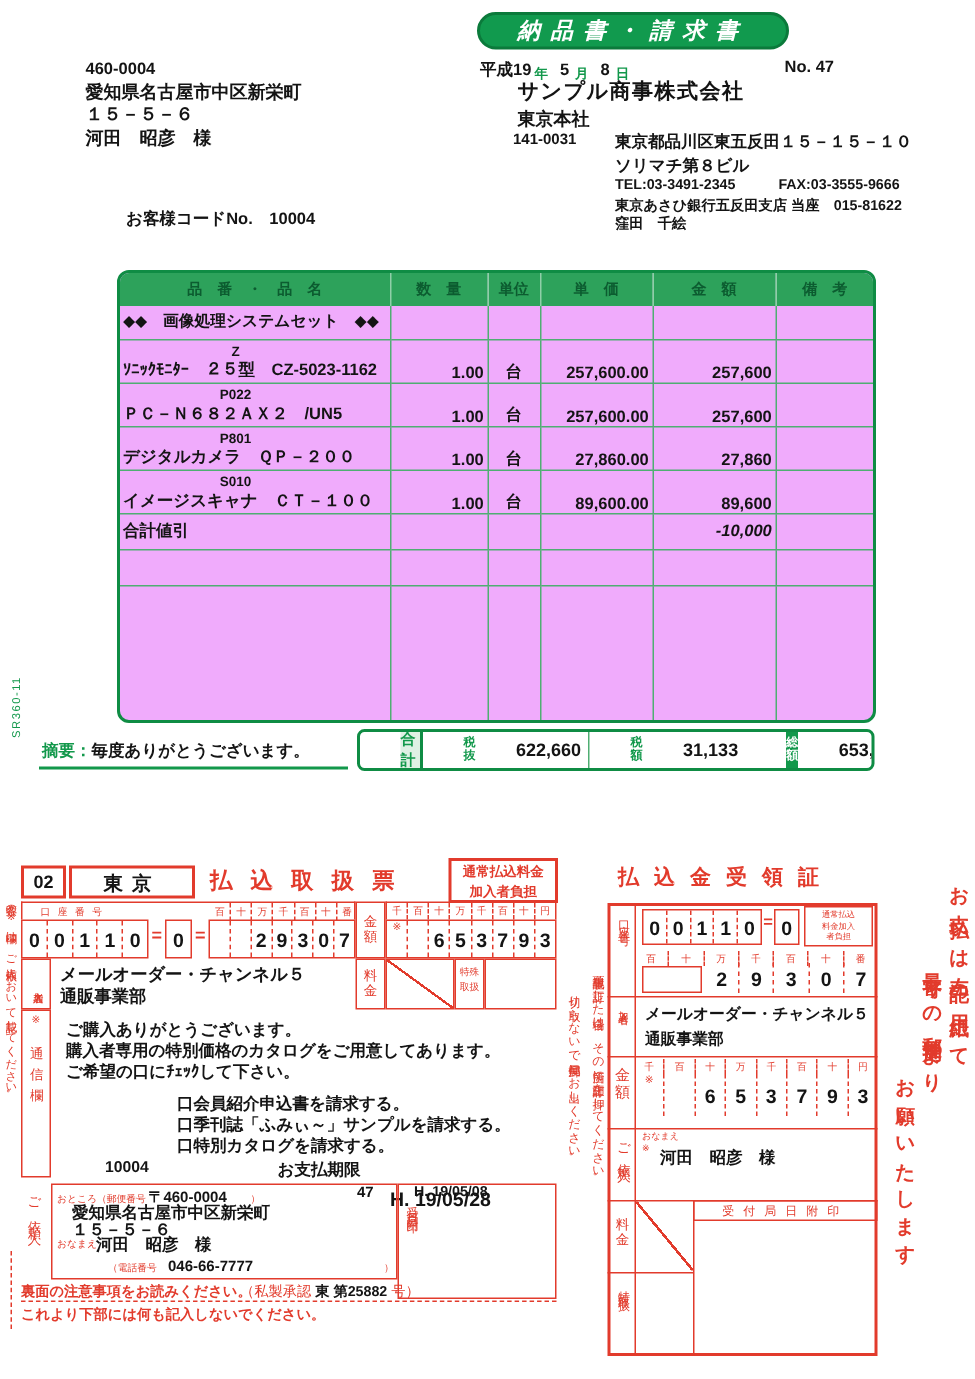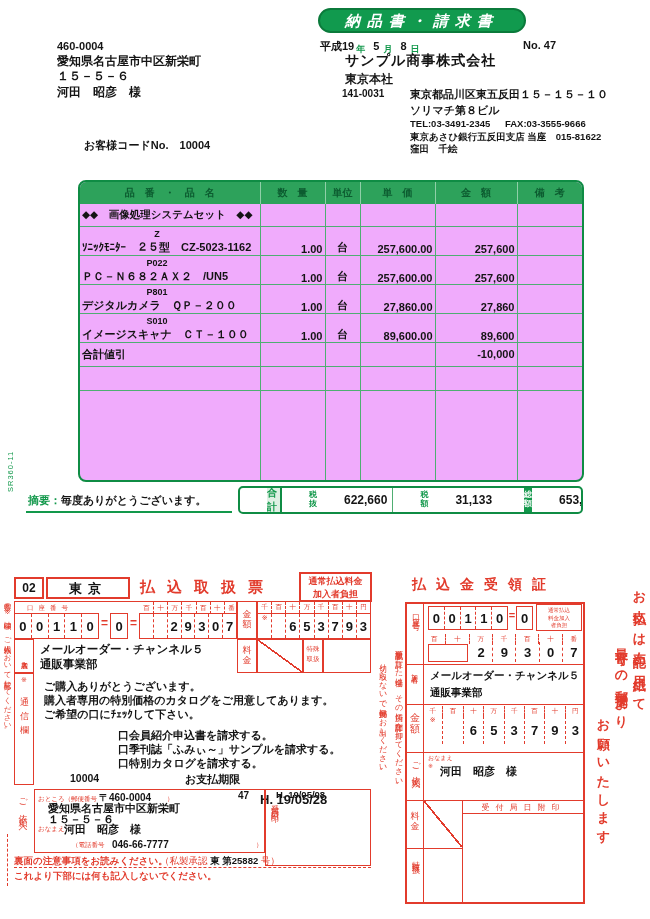--- a/index.html
+++ b/index.html
@@ -63,21 +63,21 @@
   </div>
   <div class="abs b ink" style="left:523px;top:39px;font-size:11px;">No. 47</div>
 
   <div class="abs b ink" style="left:345px;top:52px;font-size:14px;letter-spacing:1px;">サンプル商事株式会社</div>
   <div class="abs b ink" style="left:345px;top:71px;font-size:12px;">東京本社</div>
   <div class="abs b ink" style="left:342px;top:88px;font-size:10px;">141-0031</div>
   <div class="abs b ink" style="left:410px;top:87px;font-size:11px;">東京都品川区東五反田１５－１５－１０</div>
   <div class="abs b ink" style="left:410px;top:103px;font-size:11px;">ソリマチ第８ビル</div>
   <div class="abs b ink" style="left:410px;top:118px;font-size:9.5px;">
     <span>TEL:03-3491-2345</span>
-    <span style="margin-left:12px;">FAX:03-3555-9666</span>
+    <span style="margin-left:26px;">FAX:03-3555-9666</span>
   </div>
   <div class="abs b ink" style="left:410px;top:131px;font-size:9.5px;">東京あさひ銀行五反田支店 当座　015-81622</div>
   <div class="abs b ink" style="left:410px;top:143px;font-size:9.5px;">窪田　千絵</div>
 
   <div class="abs b ink" style="left:57px;top:40px;font-size:11px;">460-0004</div>
   <div class="abs b ink" style="left:57px;top:53px;font-size:12px;">愛知県名古屋市中区新栄町</div>
   <div class="abs b ink" style="left:57px;top:68px;font-size:12px;">１５－５－６</div>
   <div class="abs b ink" style="left:57px;top:84px;font-size:12px;">河田　昭彦　様</div>
   <div class="abs b ink" style="left:84px;top:138px;font-size:11px;">
     <span>お客様コードNo.</span>
@@ -159,21 +159,21 @@
         <td class="num">89,600</td>
         <td></td>
       </tr>
       <tr style="height:24px;">
         <td style="vertical-align:middle;">
               <div class="nm">合計値引</div>
             </td>
         <td></td>
             <td></td>
             <td></td>
-        <td class="num" style="vertical-align:middle;">-10,000</td>
+        <td class="num" style="vertical-align:middle;font-style:italic;">-10,000</td>
         <td></td>
       </tr>
       <tr style="height:24px;">
             <td></td>
             <td></td>
             <td></td>
             <td></td>
             <td></td>
             <td></td>
           </tr>

